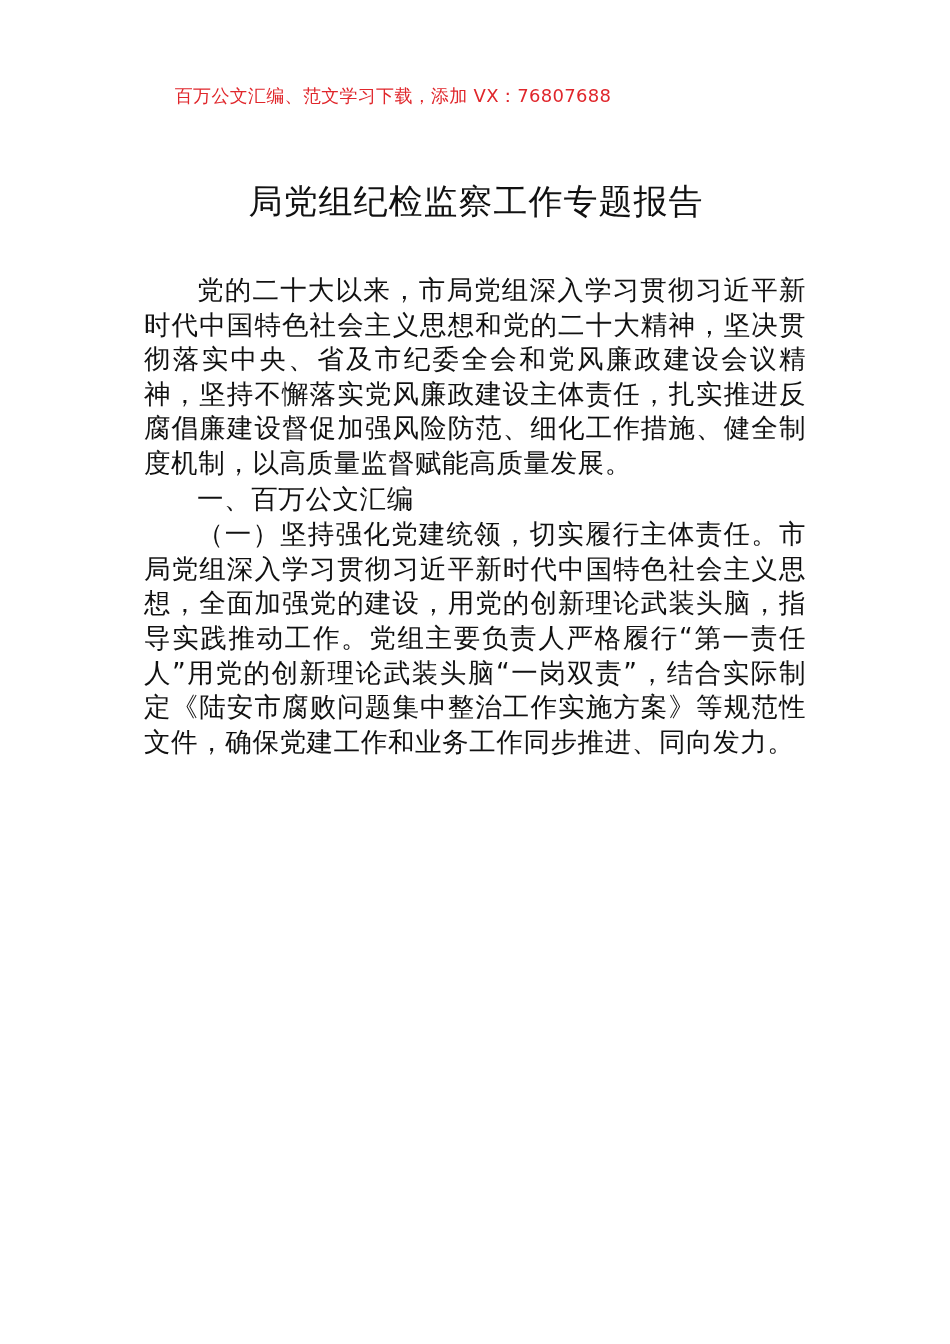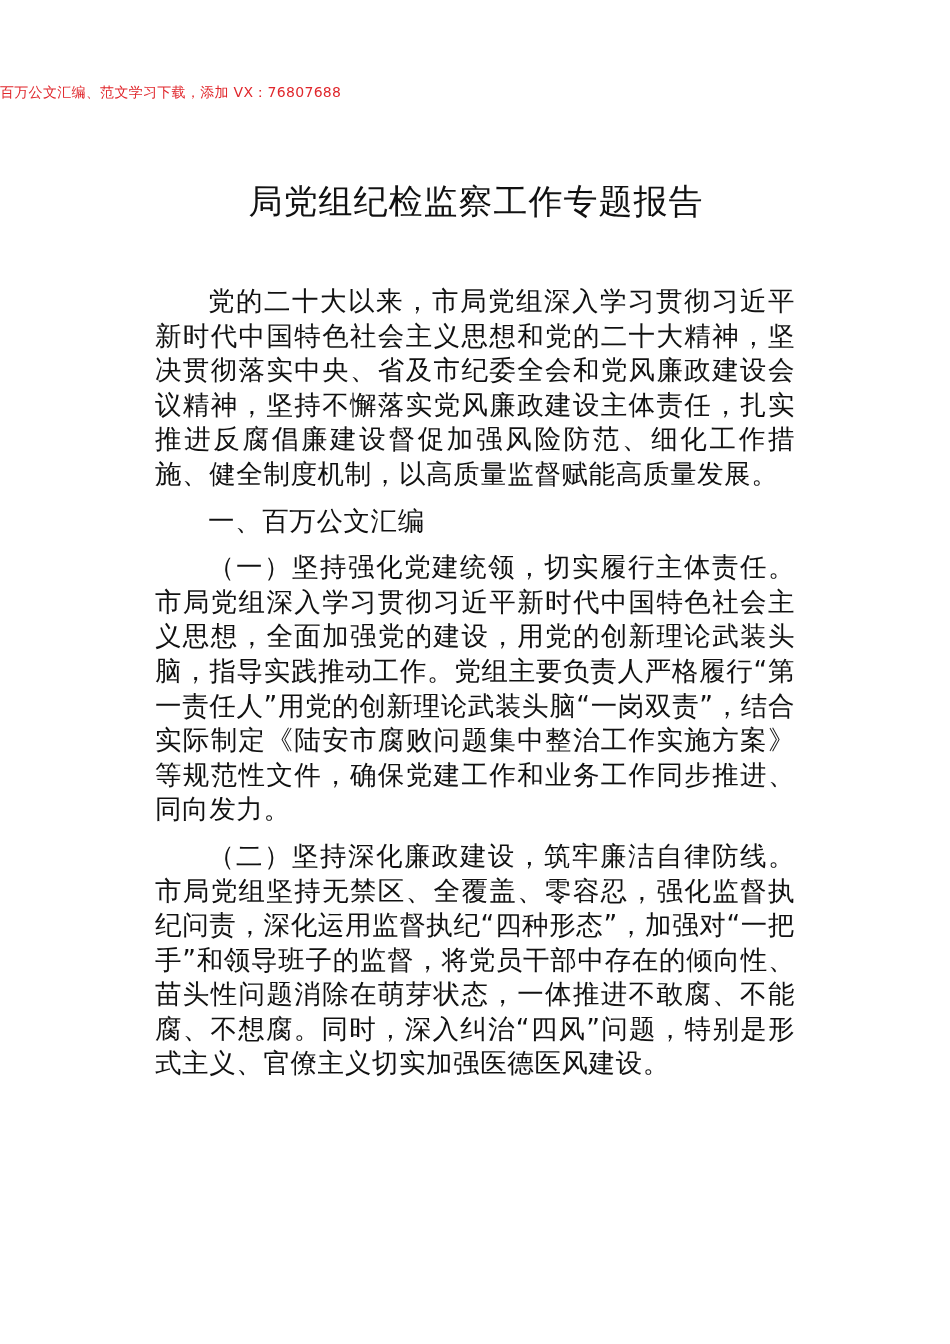--- a/index.html
+++ b/index.html
@@ -1,30 +1,29 @@
 <!DOCTYPE html>
 <html><head>
 <meta charset="utf-8">
 <style>
   html, body { margin: 0; padding: 0; background: #ffffff; }
   body { width: 950px; height: 1344px; position: relative; overflow: hidden;
          font-family: "DejaVu Sans", "Liberation Sans", sans-serif; color: #111; }
-  .watermark { position: absolute; top: 84px; left: 0; width: 786px; text-align: left;
-               font-size: 14px; color: #e0262b; letter-spacing: 0.3px; }
+  .watermark { position: absolute; top: 84px; left: 0; width: 786px; text-align: center;
+               font-size: 18px; color: #e0262b; letter-spacing: 0.3px; }
   .title { position: absolute; top: 178px; left: 0; width: 950px; text-align: center;
            font-size: 34px; color: #111; letter-spacing: 1px; }
   .body { position: absolute; top: 272px; left: 143px; width: 664px; }
-  .para { margin: 12px; font-size: 26.5px; line-height: 34.6px; text-indent: 2em;
+  .para { margin: 1px; font-size: 26.5px; line-height: 34.6px; text-indent: 2em;
           text-align: justify; letter-spacing: 0.6px; word-break: break-all; }
 </style>
 </head>
 <body>
 
 <div class="watermark">百万公文汇编、范文学习下载，添加 VX：76807688</div>
 
 <h1 class="title" style="margin:1px;font-weight:normal;">局党组纪检监察工作专题报告</h1>
 
 <div class="body">
   <p class="para">党的二十大以来，市局党组深入学习贯彻习近平新时代中国特色社会主义思想和党的二十大精神，坚决贯彻落实中央、省及市纪委全会和党风廉政建设会议精神，坚持不懈落实党风廉政建设主体责任，扎实推进反腐倡廉建设督促加强风险防范、细化工作措施、健全制度机制，以高质量监督赋能高质量发展。</p>
   <p class="para">一、百万公文汇编</p>
   <p class="para">（一）坚持强化党建统领，切实履行主体责任。市局党组深入学习贯彻习近平新时代中国特色社会主义思想，全面加强党的建设，用党的创新理论武装头脑，指导实践推动工作。党组主要负责人严格履行“第一责任人”用党的创新理论武装头脑“一岗双责”，结合实际制定《陆安市腐败问题集中整治工作实施方案》等规范性文件，确保党建工作和业务工作同步推进、同向发力。</p>
-  <p class="para">（二）坚持深化廉政建设，筑牢廉洁自律防线。市局党组坚持无禁区、全覆盖、零容忍，强化监督执纪问责，深化运用监督执纪“四种形态”，加强对“一把手”和领导班子的监督，将党员干部中存在的倾向性、苗头性问题消除在萌芽状态，一体推进不敢腐、不能腐、不想腐。同时，深入纠治“四风”问题，特别是形式主义、官僚主义切实加强医德医风建设。</p>
 </div>
 
 </body></html>

